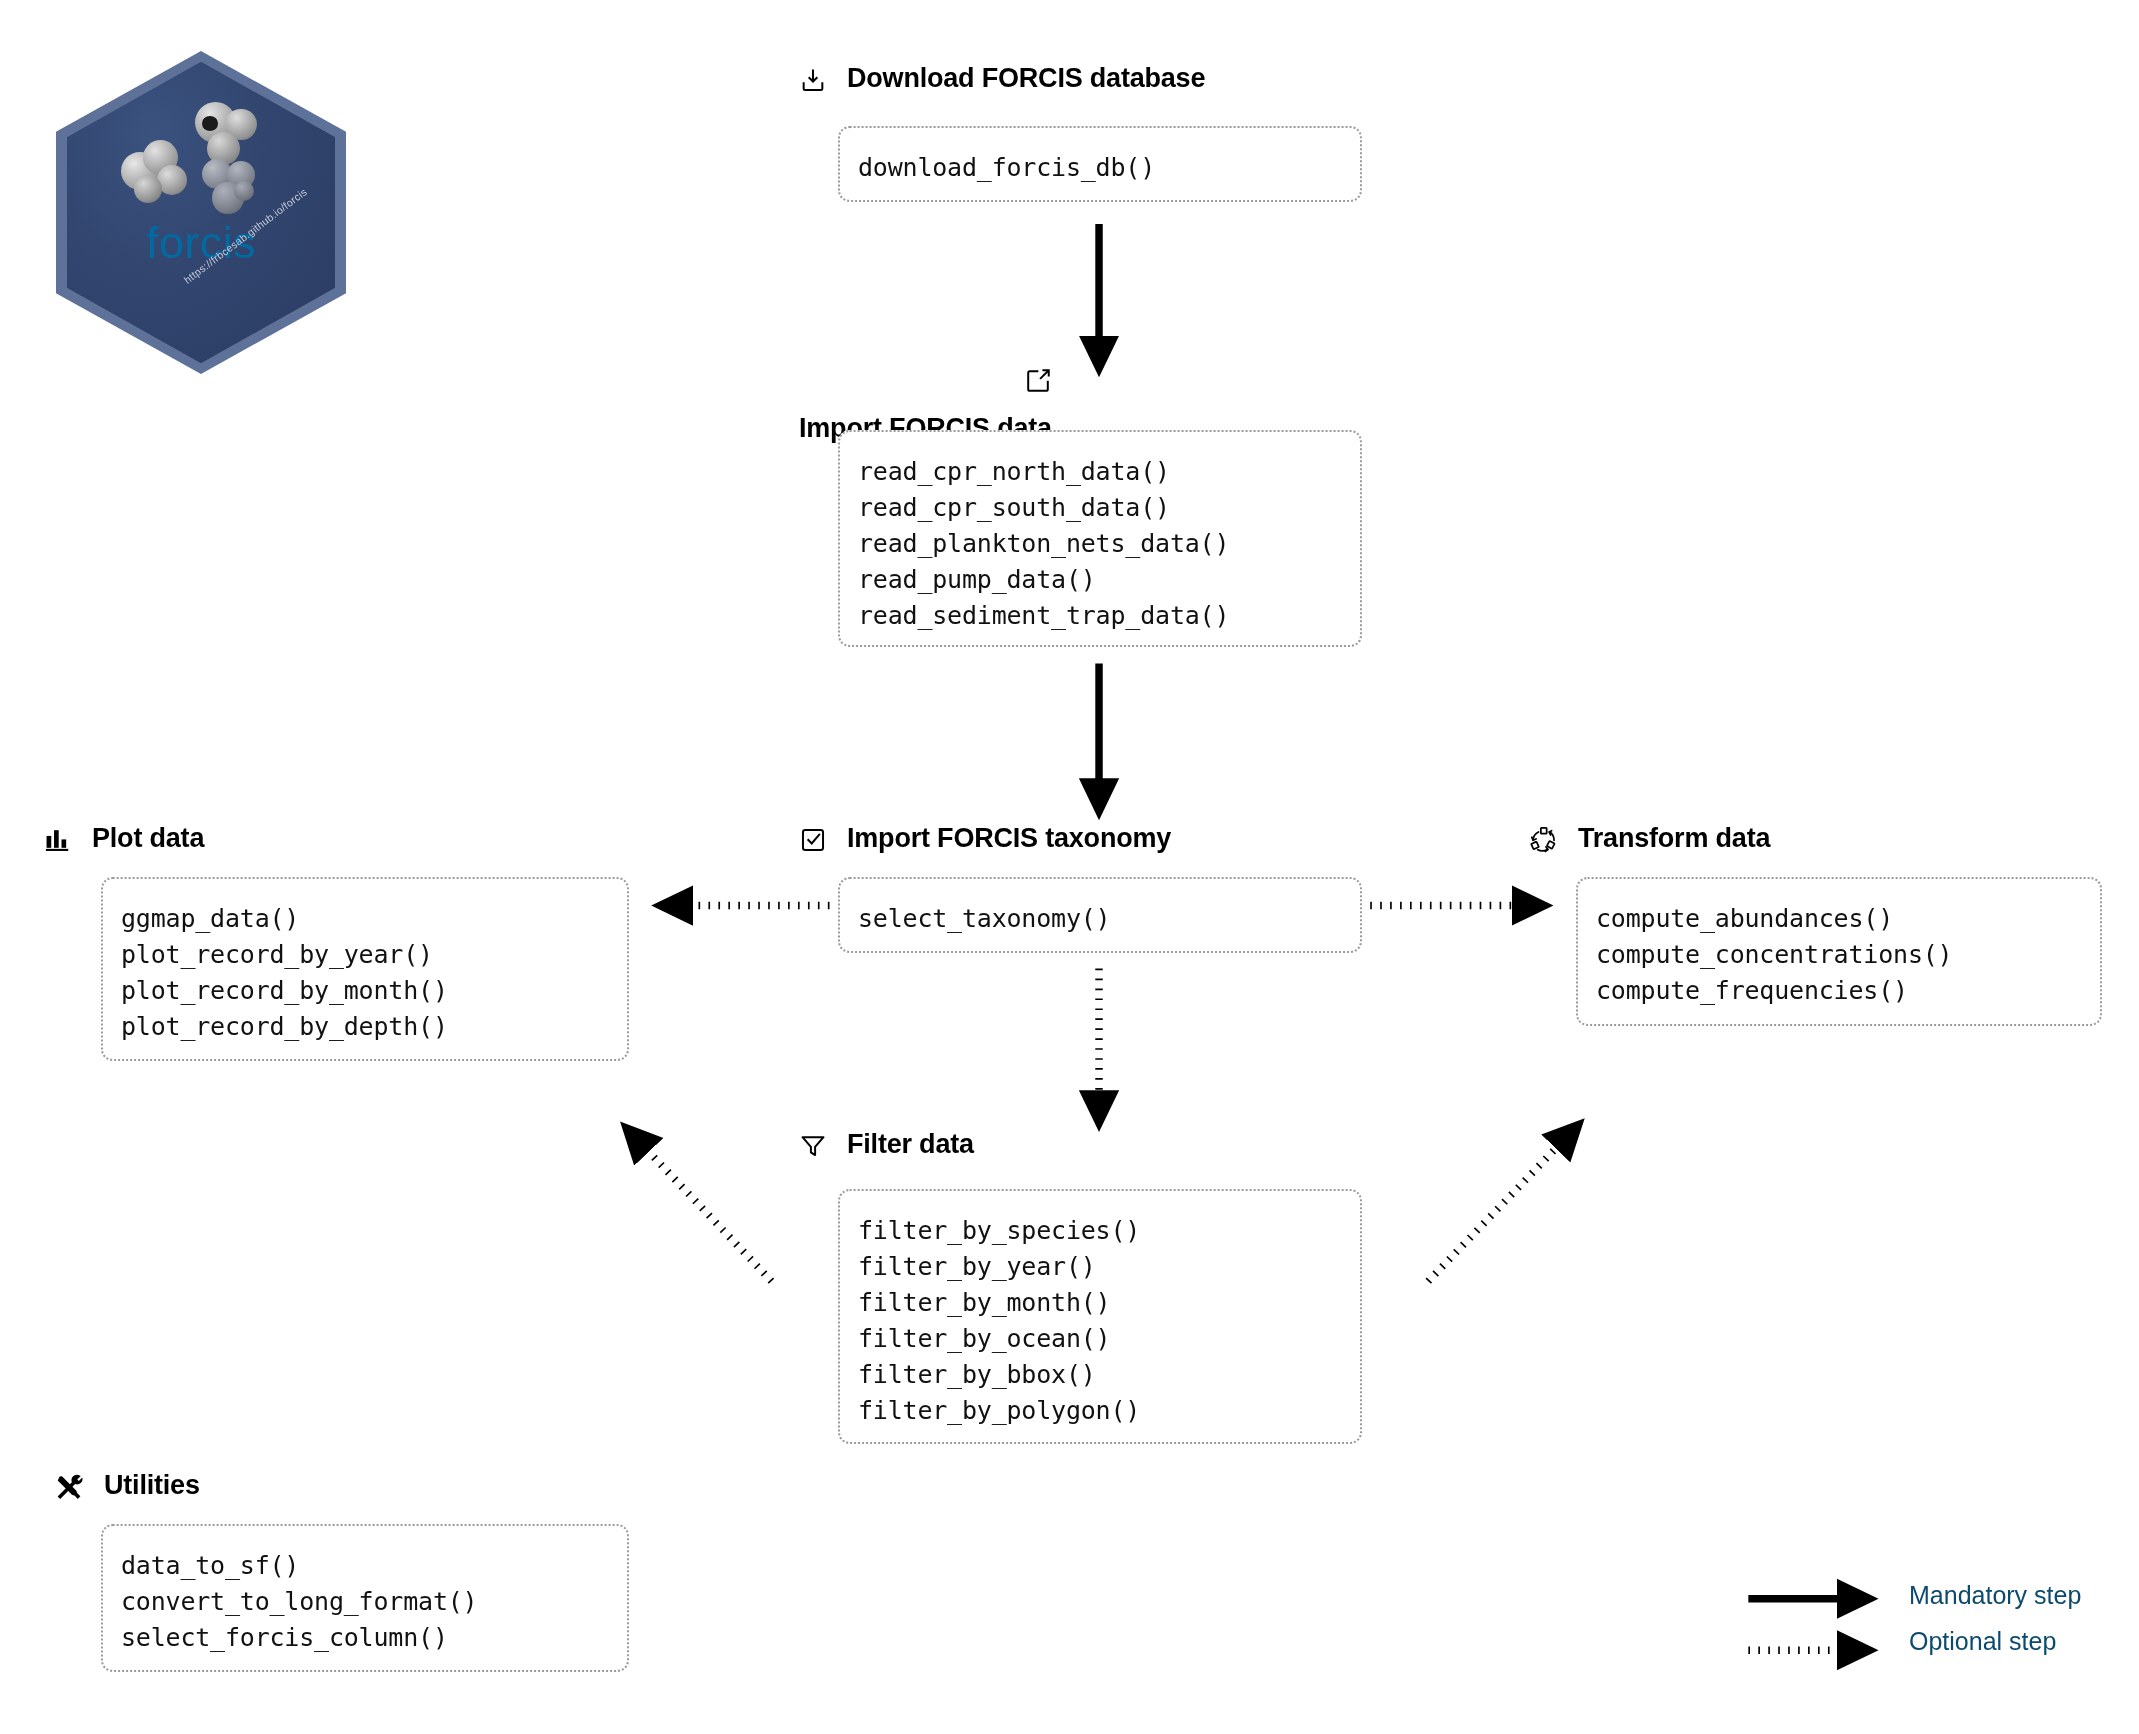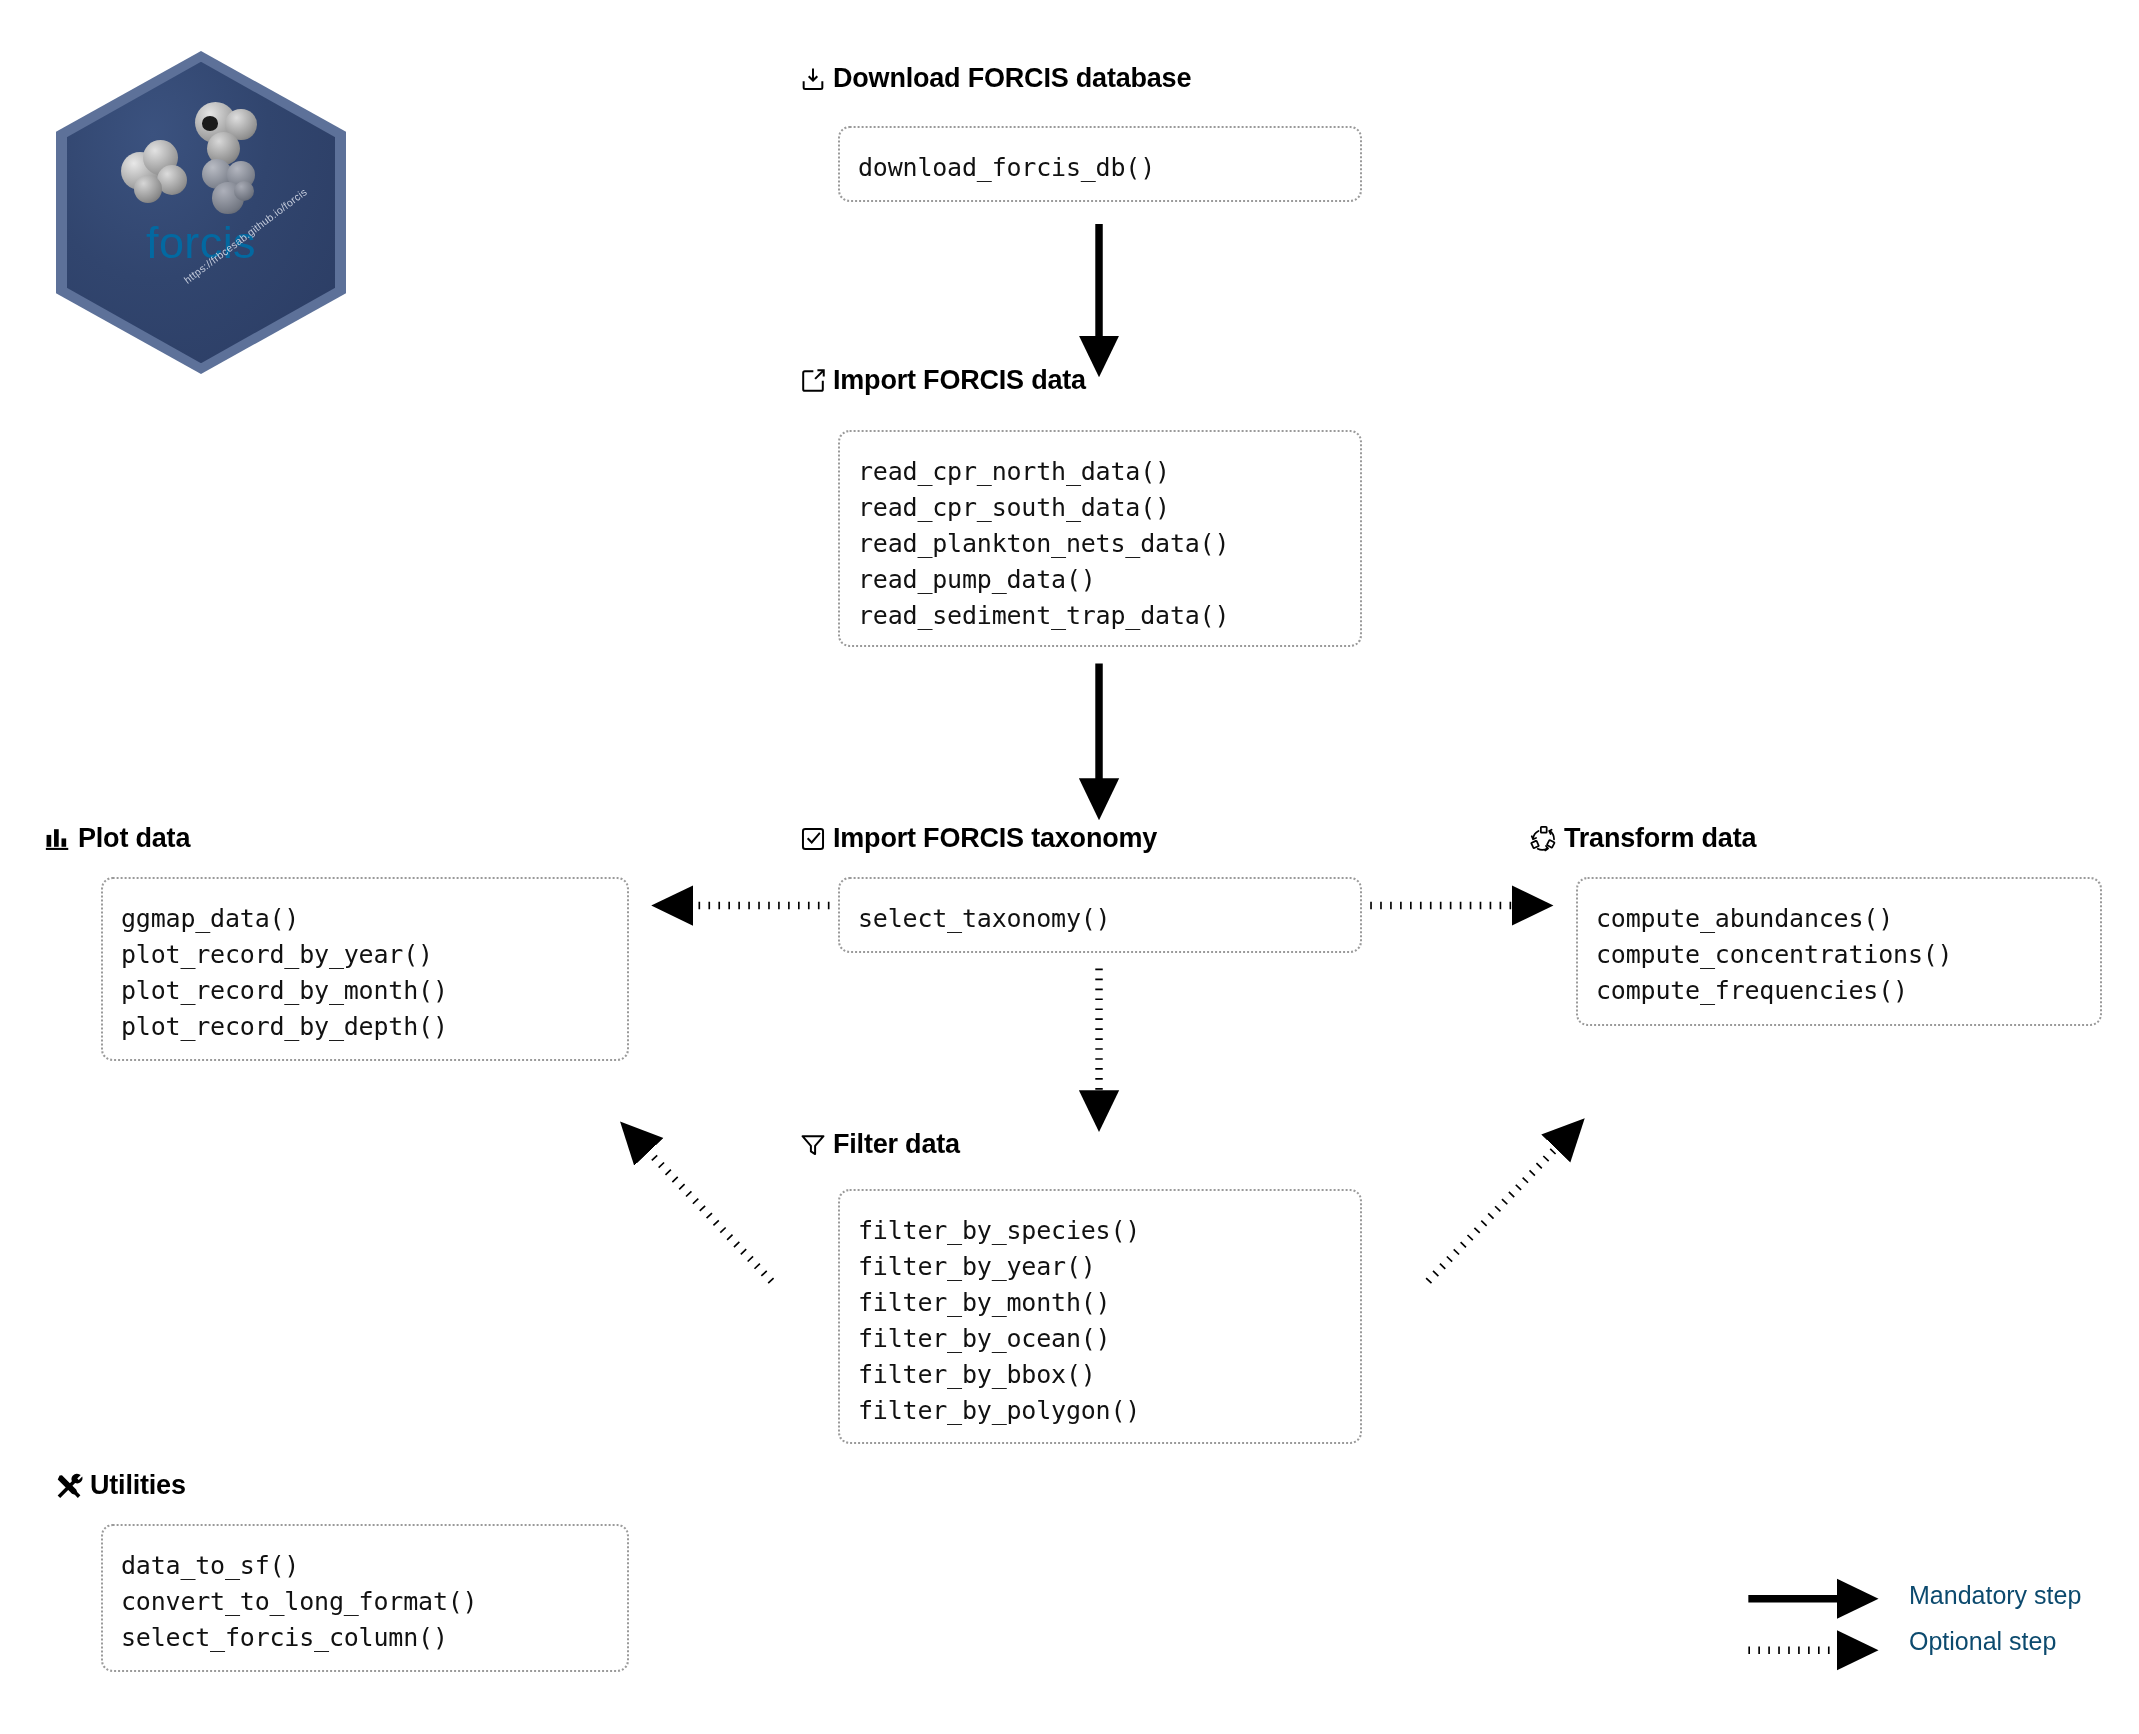--- a/index.html
+++ b/index.html
@@ -17,21 +17,21 @@
   .hex-label{position:absolute;left:0;right:0;top:166px;text-align:center;
     color:#0369a1;font-size:45px;font-weight:400;letter-spacing:0.4px;}
   .hex-url{position:absolute;left:126px;top:226px;width:166px;
     color:#c4cbdb;font-size:10.4px;letter-spacing:0.3px;
     transform:rotate(-37deg);transform-origin:left top;white-space:nowrap;}
   .forams{position:absolute;left:0;right:0;top:43px;height:133px;}
   .foram{position:absolute;}
   .blob{position:absolute;border-radius:50%;}
 
   
-  .sec-head{position:absolute;display:flex;align-items:center;gap:6px;
+  .sec-head{position:absolute;display:flex;align-items:flex-end;gap:20px;
     font-size:27px;font-weight:700;white-space:nowrap;letter-spacing:-0.2px;}
   .sec-head .ico{width:28px;height:28px;display:block;flex:0 0 28px;}
   .sec-head .ttl{line-height:1;padding-bottom:1.7px;}
 
   
   .codebox{position:absolute;border:2.5px dotted #9a9a9a;border-radius:11.6px;
     background:#fff;box-sizing:border-box;
     padding:21.6px 20px 21.6px 18px;}
   .codebox .ln{font-family:"DejaVu Sans Mono", monospace;
     font-size:25px;line-height:36px;color:#111;white-space:pre;letter-spacing:-0.2px;}
@@ -112,21 +112,21 @@
         <path d="M8.3 9.6L12 13.3l3.7-3.7"></path>
       <path d="M4 14v5.2a1.3 1.3 0 0 0 1.3 1.3h13.4a1.3 1.3 0 0 0 1.3-1.3V14"></path>
     </svg>
   </span>
   <span class="ttl">Download FORCIS database</span>
 </div>
 <div class="codebox" style="left:838px;top:126px;width:524px;height:76px;">
   <div class="ln">download_forcis_db()</div>
 </div>
 
-<div class="sec-head" style="left:799px;top:367px;">
+<div class="sec-head" style="left:799px;top:367px;flex-direction:column;">
   <span class="ico">
     <svg viewBox="0 0 24 24" width="28" height="28" fill="none" stroke="#000" stroke-width="1.7">
       <path d="M12.3 3.6H5a1.4 1.4 0 0 0-1.4 1.4v14a1.4 1.4 0 0 0 1.4 1.4h14a1.4 1.4 0 0 0 1.4-1.4v-7.3"></path>
       <path d="M13.8 10.2L21 3"></path>
         <path d="M15.8 2.8H21.2V8.2"></path>
     </svg>
   </span>
   <span class="ttl">Import FORCIS data</span>
 </div>
 <div class="codebox" style="left:838px;top:430px;width:524px;height:217px;">

